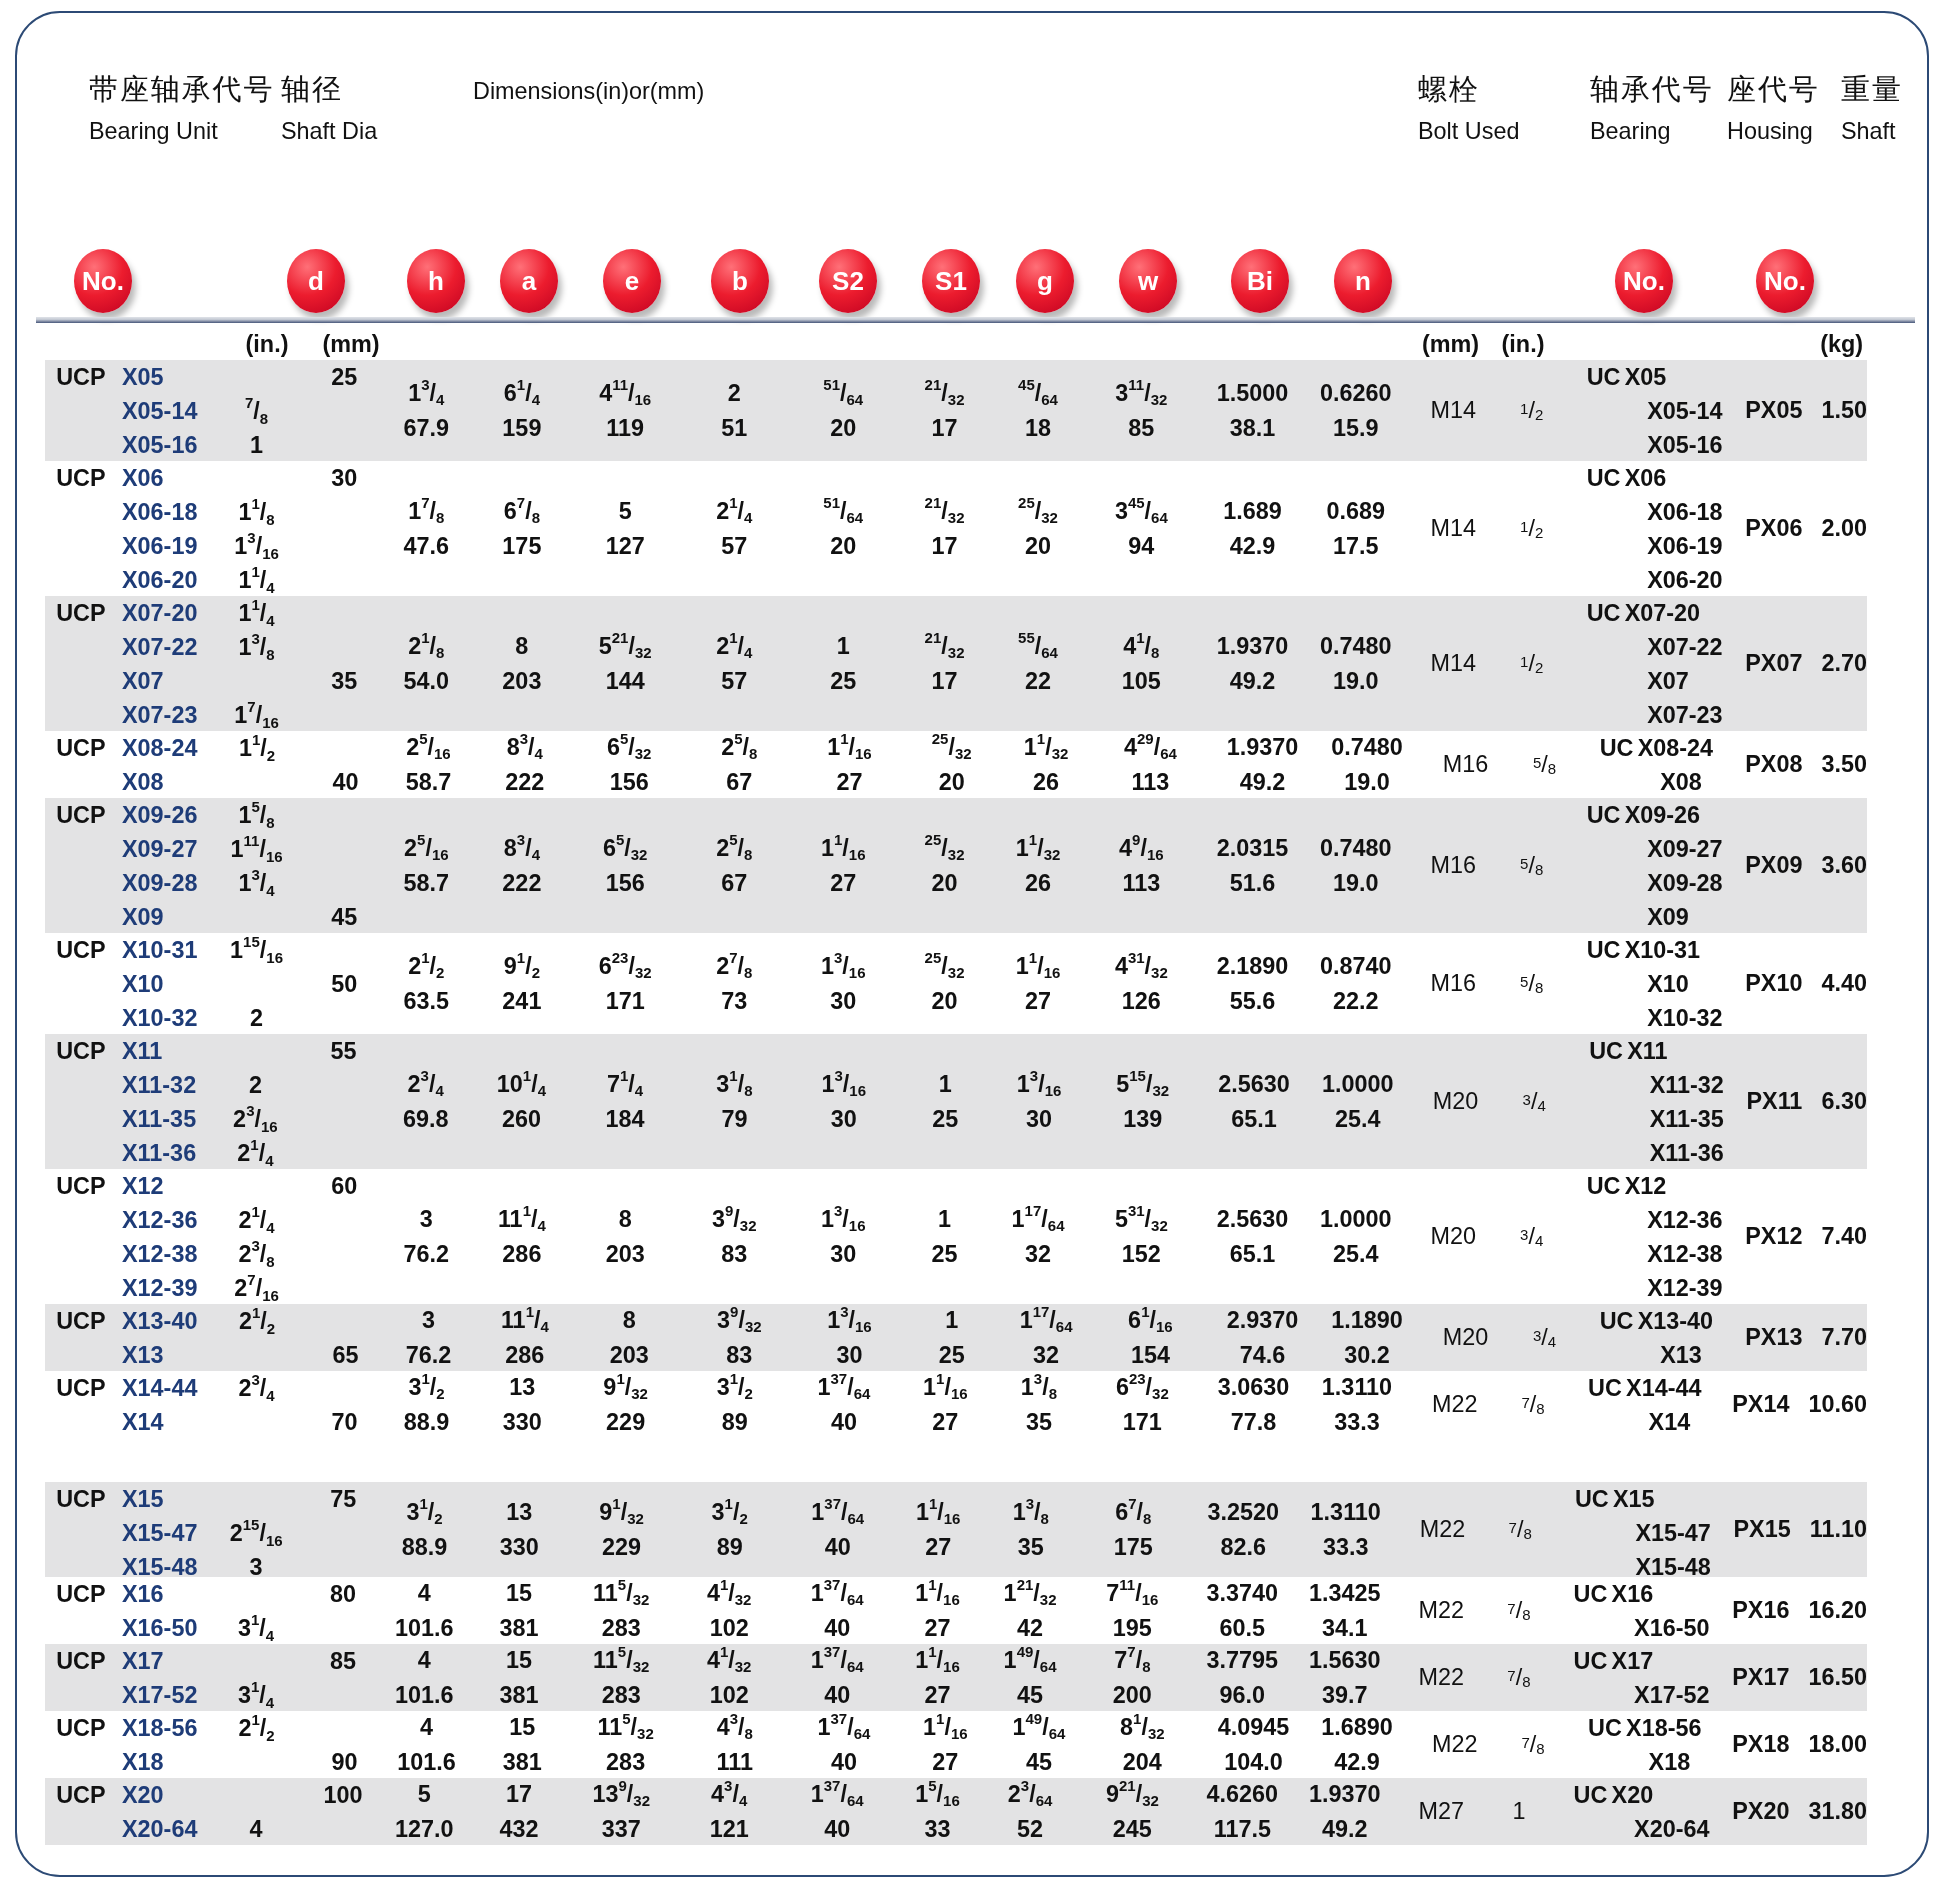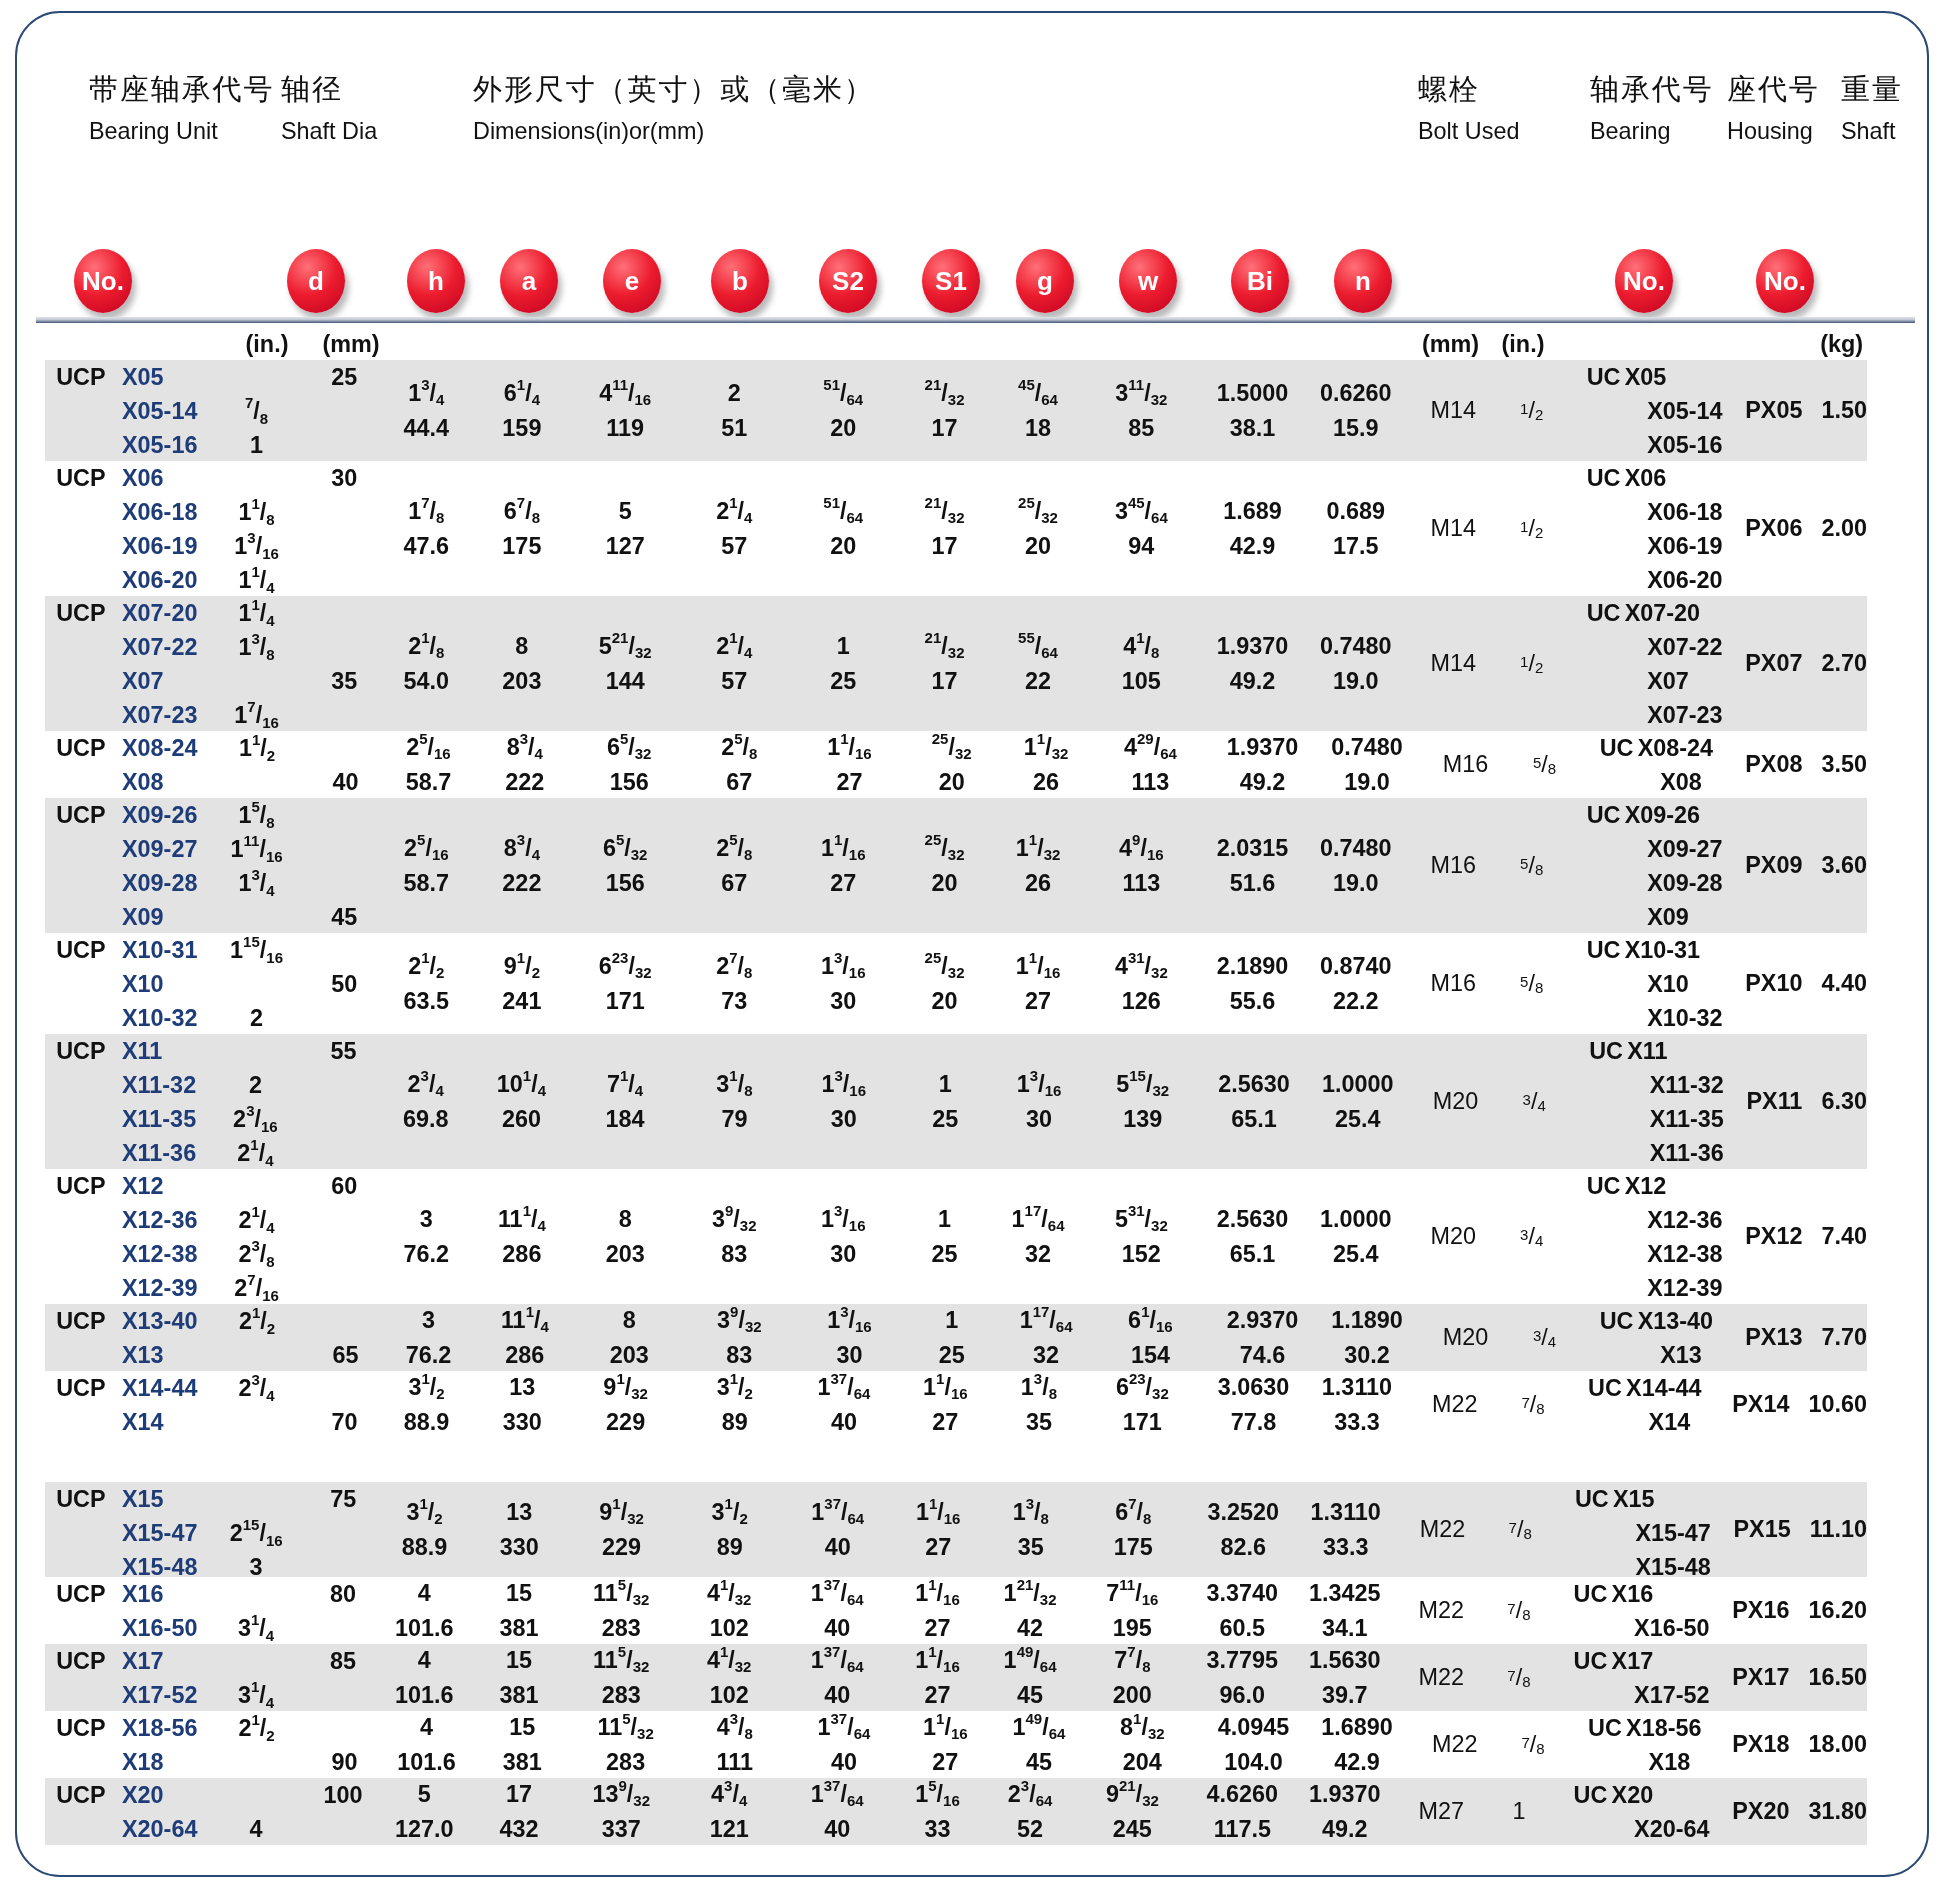--- a/index.html
+++ b/index.html
@@ -45,21 +45,20 @@
 
   <div class="hblock" style="left:89px;top:70px;">
     <div class="hdr-zh">带座轴承代号</div>
     <div class="hdr-en">Bearing Unit</div>
   </div>
   <div class="hblock" style="left:281px;top:70px;">
     <div class="hdr-zh">轴径</div>
     <div class="hdr-en">Shaft Dia</div>
   </div>
   <div class="hblock" style="left:473px;top:70px;">
-    <div class="hdr-zh">外形尺寸（英寸）或（毫米）</div>
     <div class="hdr-en">Dimensions(in)or(mm)</div>
   </div>
   <div class="hblock" style="left:1418px;top:70px;">
     <div class="hdr-zh">螺栓</div>
     <div class="hdr-en">Bolt Used</div>
   </div>
   <div class="hblock" style="left:1590px;top:70px;">
     <div class="hdr-zh">轴承代号</div>
     <div class="hdr-en">Bearing</div>
   </div>
@@ -124,21 +123,21 @@
             <div class="r center">1</div>
           </div>
           <div class="cell" style="width: 70px;">
             <div class="r center">25</div>
             <div class="r center"></div>
             <div class="r center"></div>
           </div>
           <div class="cell" style="width: 84px;">
             <div class="two">
               <div class="l">1<sup>3</sup>/<sub>4</sub></div>
-              <div class="l">44.4</div>
+              <div class="l">67.9</div>
             </div>
           </div>
           <div class="cell" style="width: 103px;">
             <div class="two">
               <div class="l">6<sup>1</sup>/<sub>4</sub></div>
               <div class="l">159</div>
             </div>
           </div>
           <div class="cell" style="width: 103px;">
             <div class="two">

